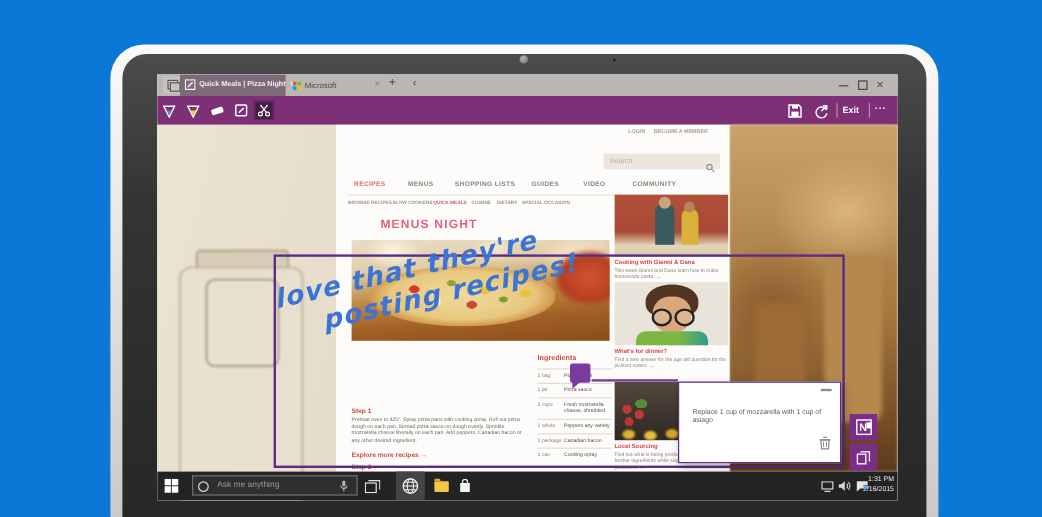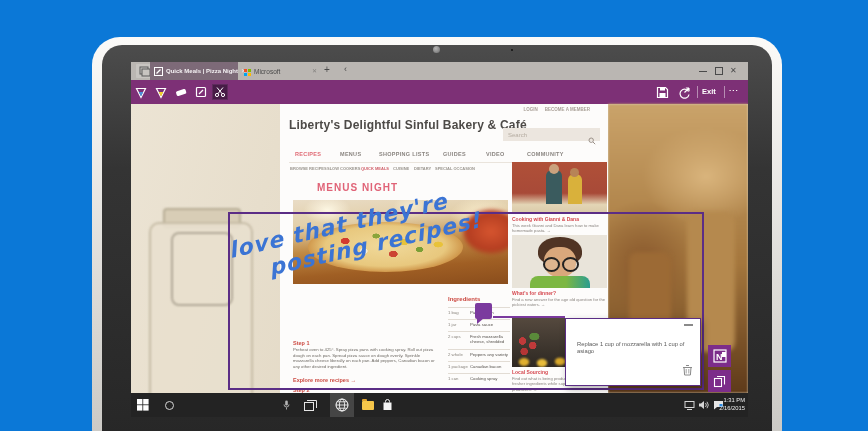--- a/index.html
+++ b/index.html
@@ -248,21 +248,20 @@
     <div class="jarwire"></div>
     <div class="rwarm"></div>
     <div class="rjar1"></div>
     <div class="rjar2"></div>
 
     <div class="page">
       <div class="memberrow">
         <span>LOGIN</span>
         <span>BECOME A MEMBER</span>
       </div>
-      <div class="sitetitle">Liberty's Delightful Sinful Bakery &amp; Café</div>
       <input class="search" placeholder="Search" style="">
       <span class="mag">
         <svg width="8" height="8" viewBox="0 0 8 8">
             <circle cx="3.2" cy="3.2" r="2.2" fill="none" stroke="#9a9088" stroke-width="1"></circle>
             <path d="M5 5 L7.2 7.2" stroke="#9a9088" stroke-width="1"></path>
           </svg>
       </span>
       <span class="nav on" style="left:15px">RECIPES</span>
       <span class="nav" style="left:60px">MENUS</span>
       <span class="nav" style="left:99px">SHOPPING LISTS</span>
@@ -385,20 +384,21 @@
 
     <div class="taskbar">
       <div class="tbicon" style="left:6px;top:6px">
         <svg width="12" height="12" viewBox="0 0 12 12">
             <rect width="5.4" height="5.4" fill="#fff"></rect>
             <rect x="6.2" width="5.4" height="5.4" fill="#fff"></rect>
             <rect y="6.2" width="5.4" height="5.4" fill="#fff"></rect>
             <rect x="6.2" y="6.2" width="5.4" height="5.4" fill="#fff"></rect>
           </svg>
       </div>
+      <input class="tsearch" placeholder="Ask me anything" style="">
       <div class="cortana"></div>
       <div class="tbicon" style="left:152px;top:7px">
         <svg width="7" height="10" viewBox="0 0 7 10">
             <rect x="2.2" y="0.5" width="2.6" height="5" rx="1.3" fill="#b5b5b5"></rect>
             <path d="M1 4.5 a2.5 2.5 0 0 0 5 0 M3.5 7.5 V9.5" stroke="#b5b5b5" stroke-width=".9" fill="none"></path>
           </svg>
       </div>
       <div class="tbicon" style="left:173px;top:7px">
         <svg width="13" height="11" viewBox="0 0 13 11">
             <rect x="0.5" y="2.5" width="9" height="8" fill="none" stroke="#e5e5e5" stroke-width="1"></rect>

